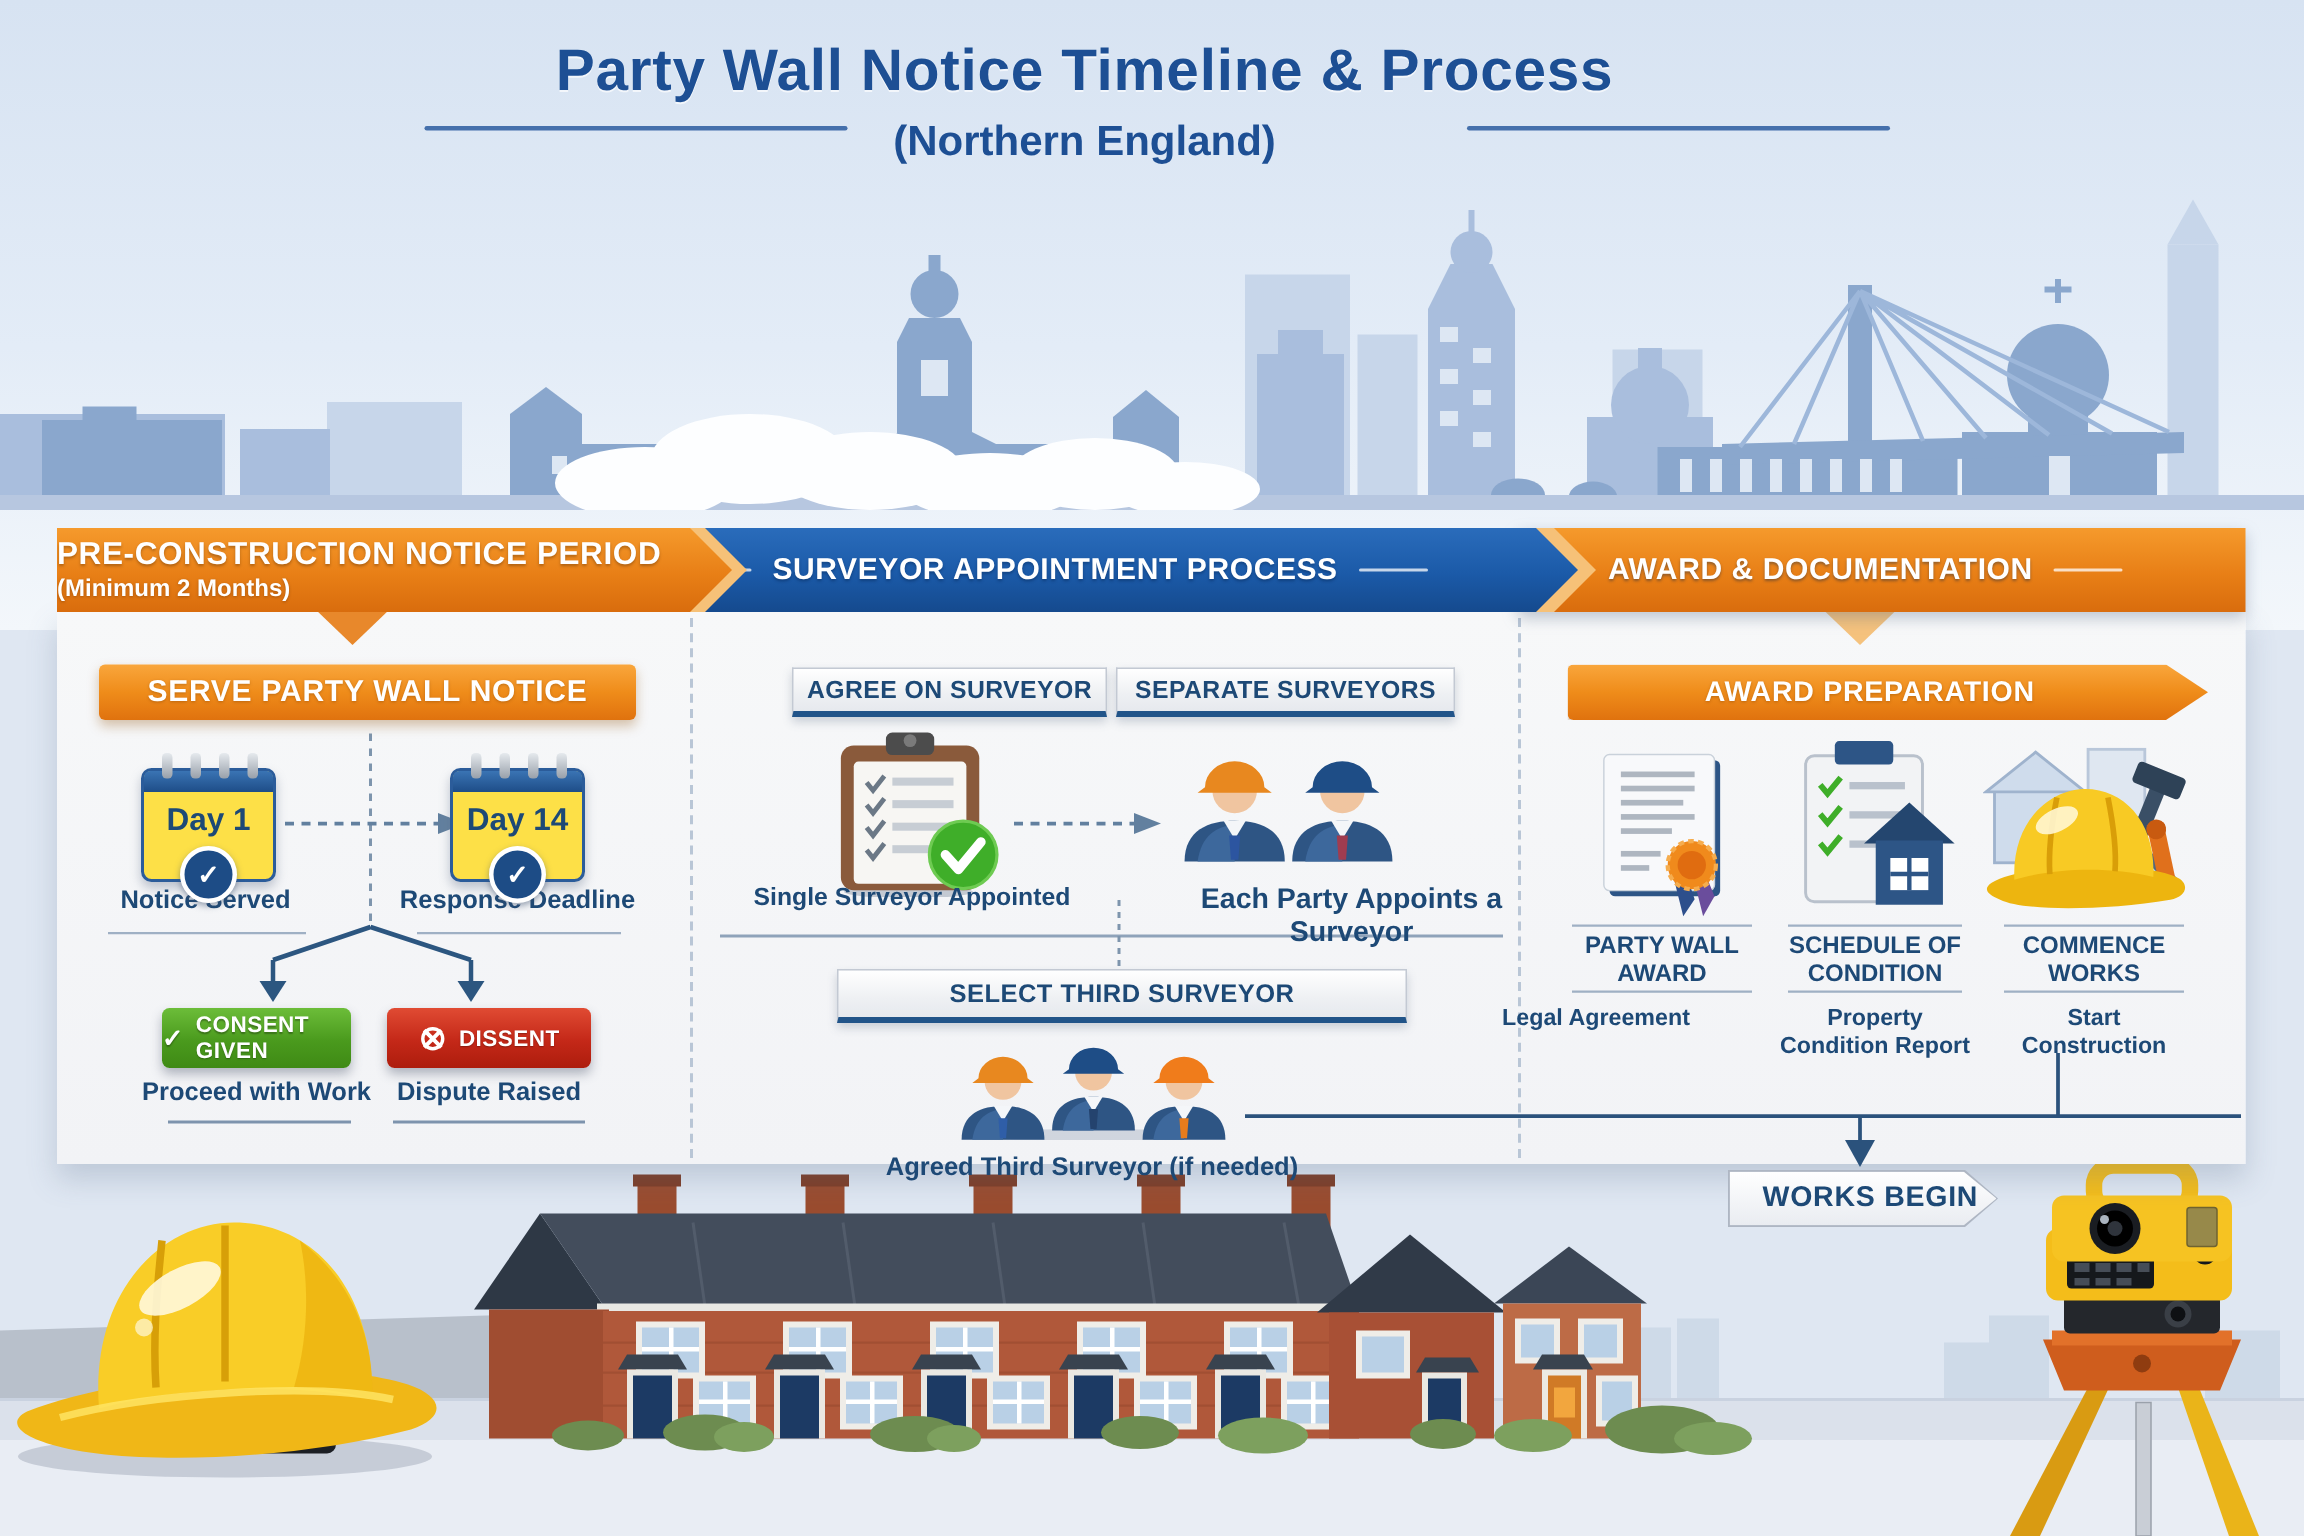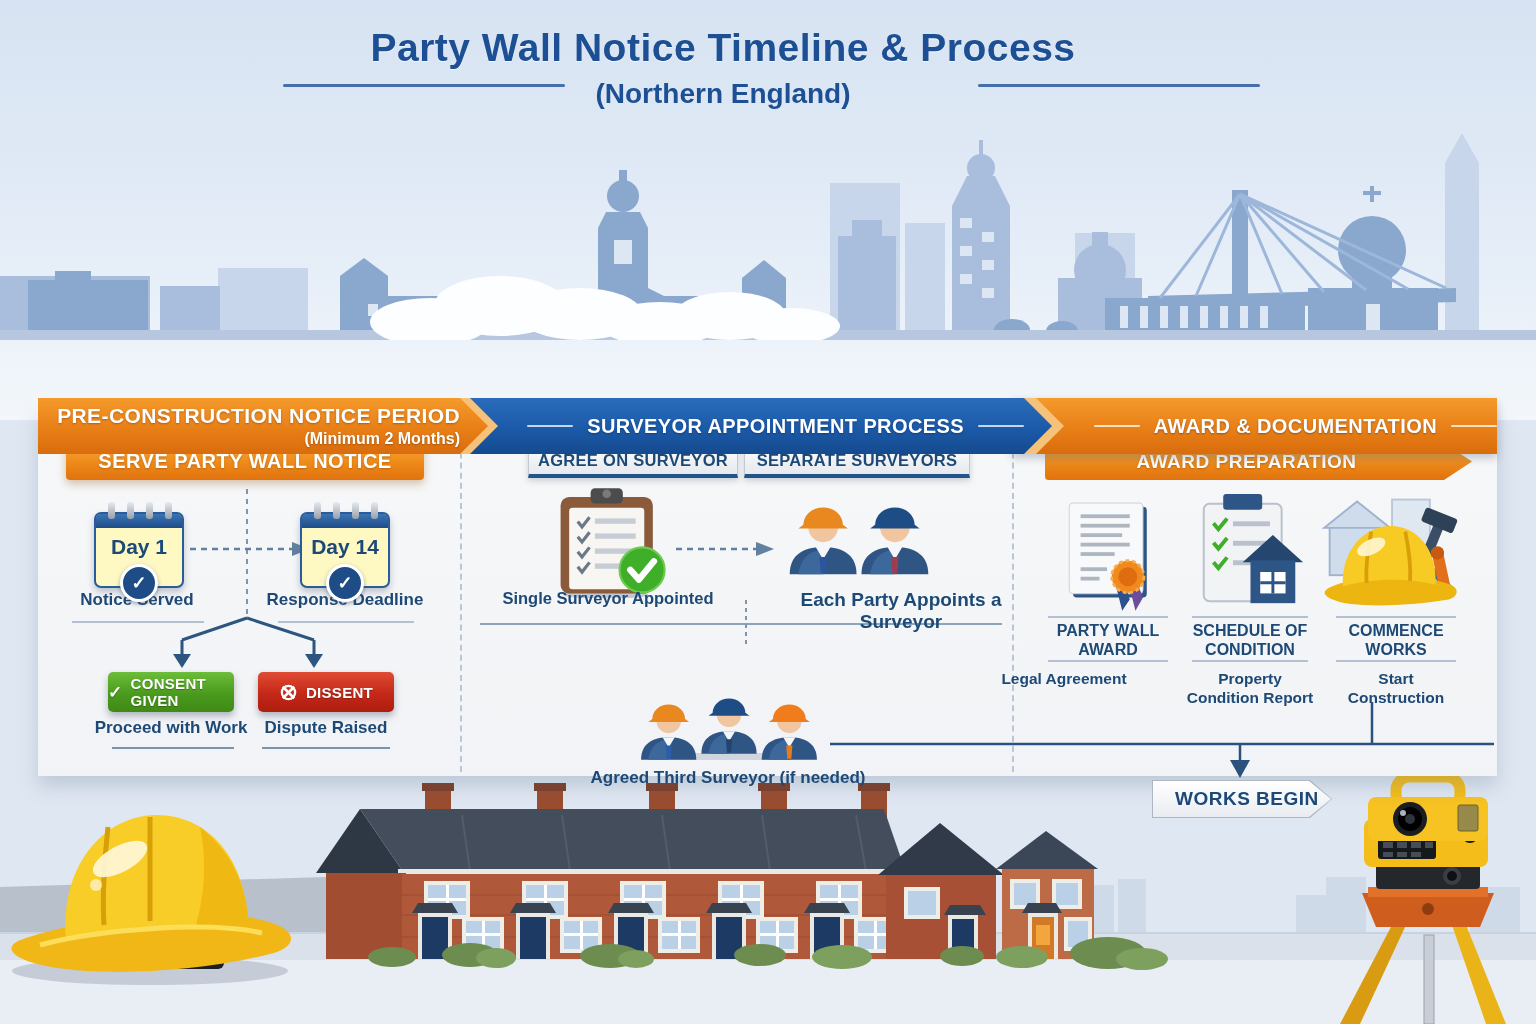--- a/index.html
+++ b/index.html
@@ -9,23 +9,23 @@
   
   .sky{left:0;top:0;width:1536px;height:420px;
     background:linear-gradient(180deg,#d7e3f2 0%,#e3ecf7 55%,#f3f7fb 100%);}
   
   .title-wrap{left:13px;top:26px;width:1420px;text-align:center;}
   .title-main{font-size:39px;font-weight:bold;color:#1d4f94;letter-spacing:.5px;
     text-shadow:0 1px 0 #ffffffaa;}
   .title-sub{margin-top:8px;font-size:28px;font-weight:bold;color:#1d4f94;}
   .title-rule{top:84px;height:3px;background:#2a5b9f;opacity:.85;border-radius:2px;}
   
-  .band-seg{top:352px;height:56px;display:flex;flex-direction:column;align-items:flex-end;
+  .band-seg{top:352px;height:56px;display:flex;flex-direction:column;align-items:flex-start;
     justify-content:center;color:#fff;font-weight:bold;
-    filter:drop-shadow(0 4px 5px rgba(80,100,130,.35));margin-top:46px;}
+    filter:drop-shadow(0 4px 5px rgba(80,100,130,.35));}
   .seg-orange{background:linear-gradient(180deg,#f59a2c 0%,#e87f16 55%,#d96c0d 100%);}
   .seg-blue{background:linear-gradient(180deg,#2a6cbb 0%,#1b5aa8 55%,#154a8e 100%);}
   .seg-chev{background:#f6c178;}
   .band-l1{font-size:21px;letter-spacing:.4px;text-shadow:0 1px 2px rgba(60,30,0,.35);}
   .band-l2{font-size:16px;margin-top:2px;text-shadow:0 1px 2px rgba(60,30,0,.35);}
   .band-row{display:flex;align-items:center;gap:14px;font-size:20px;letter-spacing:.4px;
     text-shadow:0 1px 2px rgba(0,30,70,.4);}
   .band-rule{width:46px;height:2px;background:rgba(255,255,255,.75);border-radius:1px;}
   .down-arrow{width:0;height:0;border-left:25px solid transparent;border-right:25px solid transparent;}
   
@@ -40,21 +40,21 @@
     box-shadow:0 4px 8px rgba(150,90,20,.35);text-shadow:0 1px 2px rgba(120,60,0,.4);}
   .silver-banner{display:flex;align-items:center;justify-content:center;
     background:linear-gradient(180deg,#ffffff 0%,#eef0f3 60%,#e6e9ee 100%);
     border:1px solid #c3c9d3;border-bottom:4px solid #215489;
     color:#1d4976;font-weight:bold;letter-spacing:.3px;
     box-shadow:0 3px 6px rgba(100,115,140,.3);}
   
   .cal{width:86px;height:96px;}
   .cal-ring{position:absolute;top:0;width:7px;height:17px;border-radius:3px;
     background:linear-gradient(180deg,#e6eaee,#98a0aa);z-index:2;}
-  .cal-body{position:absolute;top:10px;left:0;width:86px;height:72px;background:#fef9c3;
+  .cal-body{position:absolute;top:10px;left:0;width:86px;height:72px;background:#fde047;
     border:2px solid #2b5c9a;border-radius:7px;box-shadow:0 4px 7px rgba(100,115,140,.4);}
   .cal-head{height:14px;background:linear-gradient(180deg,#3a74b4,#1e4d88);
     border-radius:4px 4px 0 0;}
   .cal-day{text-align:center;margin-top:7px;font-size:21px;font-weight:bold;color:#1d4976;}
   .cal-check{position:absolute;left:50%;bottom:-16px;transform:translateX(-50%);
     width:32px;height:32px;border-radius:50%;background:#1d4c86;border:3px solid #fff;
     color:#fff;font-size:18px;font-weight:bold;display:flex;align-items:center;
     justify-content:center;box-shadow:0 2px 4px rgba(60,80,110,.5);z-index:3;}
   .item-label{text-align:center;font-size:17px;font-weight:bold;color:#1d4976;}
   
@@ -462,20 +462,23 @@
     <path d="M73,78 l8,9 l14,-17" stroke="#fff" stroke-width="6" fill="none" stroke-linecap="round" stroke-linejoin="round"></path>
   </svg>
   <div class="abs item-label" style="left:498px;top:589px;width:220px;font-size:16.5px;">Single Surveyor Appointed</div>
 
   <svg class="abs" style="left:786px;top:490px;" width="146" height="87" viewBox="0 0 118 70">
     <use href="#sv" x="0" y="4" style="color:#e8881f;--tie:#2c55a0;"></use>
     <use href="#sv" x="58" y="4" style="color:#1e4d86;--tie:#a03c50;"></use>
   </svg>
   <div class="abs item-label" style="left:766px;top:589px;width:270px;font-size:19px;">Each Party Appoints a Surveyor</div>
 
+  <div class="abs silver-banner" style="left:558px;top:646px;width:378px;height:31px;font-size:17px;">
+    <span>SELECT THIRD SURVEYOR</span>
+  </div>
   <svg class="abs" style="left:638px;top:688px;" width="182" height="72" viewBox="0 0 178 70">
     <ellipse cx="89" cy="67" rx="82" ry="4" fill="#b9c2cf" opacity="0.6"></ellipse>
     <use href="#sv" x="0" y="6" style="color:#e8881f;--tie:#2f5ea8;"></use>
     <use href="#sv" x="118" y="6" style="color:#f07c1b;--tie:#e87c1c;"></use>
     <use href="#sv" x="59" y="0" style="color:#1e4d86;--tie:#24436e;"></use>
   </svg>
   <div class="abs item-label" style="left:558px;top:768px;width:340px;">Agreed Third Surveyor (if needed)</div>
 
   <div class="abs orange-banner" style="left:1045px;top:443px;width:427px;height:37px;font-size:19px;
               clip-path:polygon(0 0,399px 0,427px 18.5px,399px 37px,0 37px);border-radius:4px 0 0 4px;">

